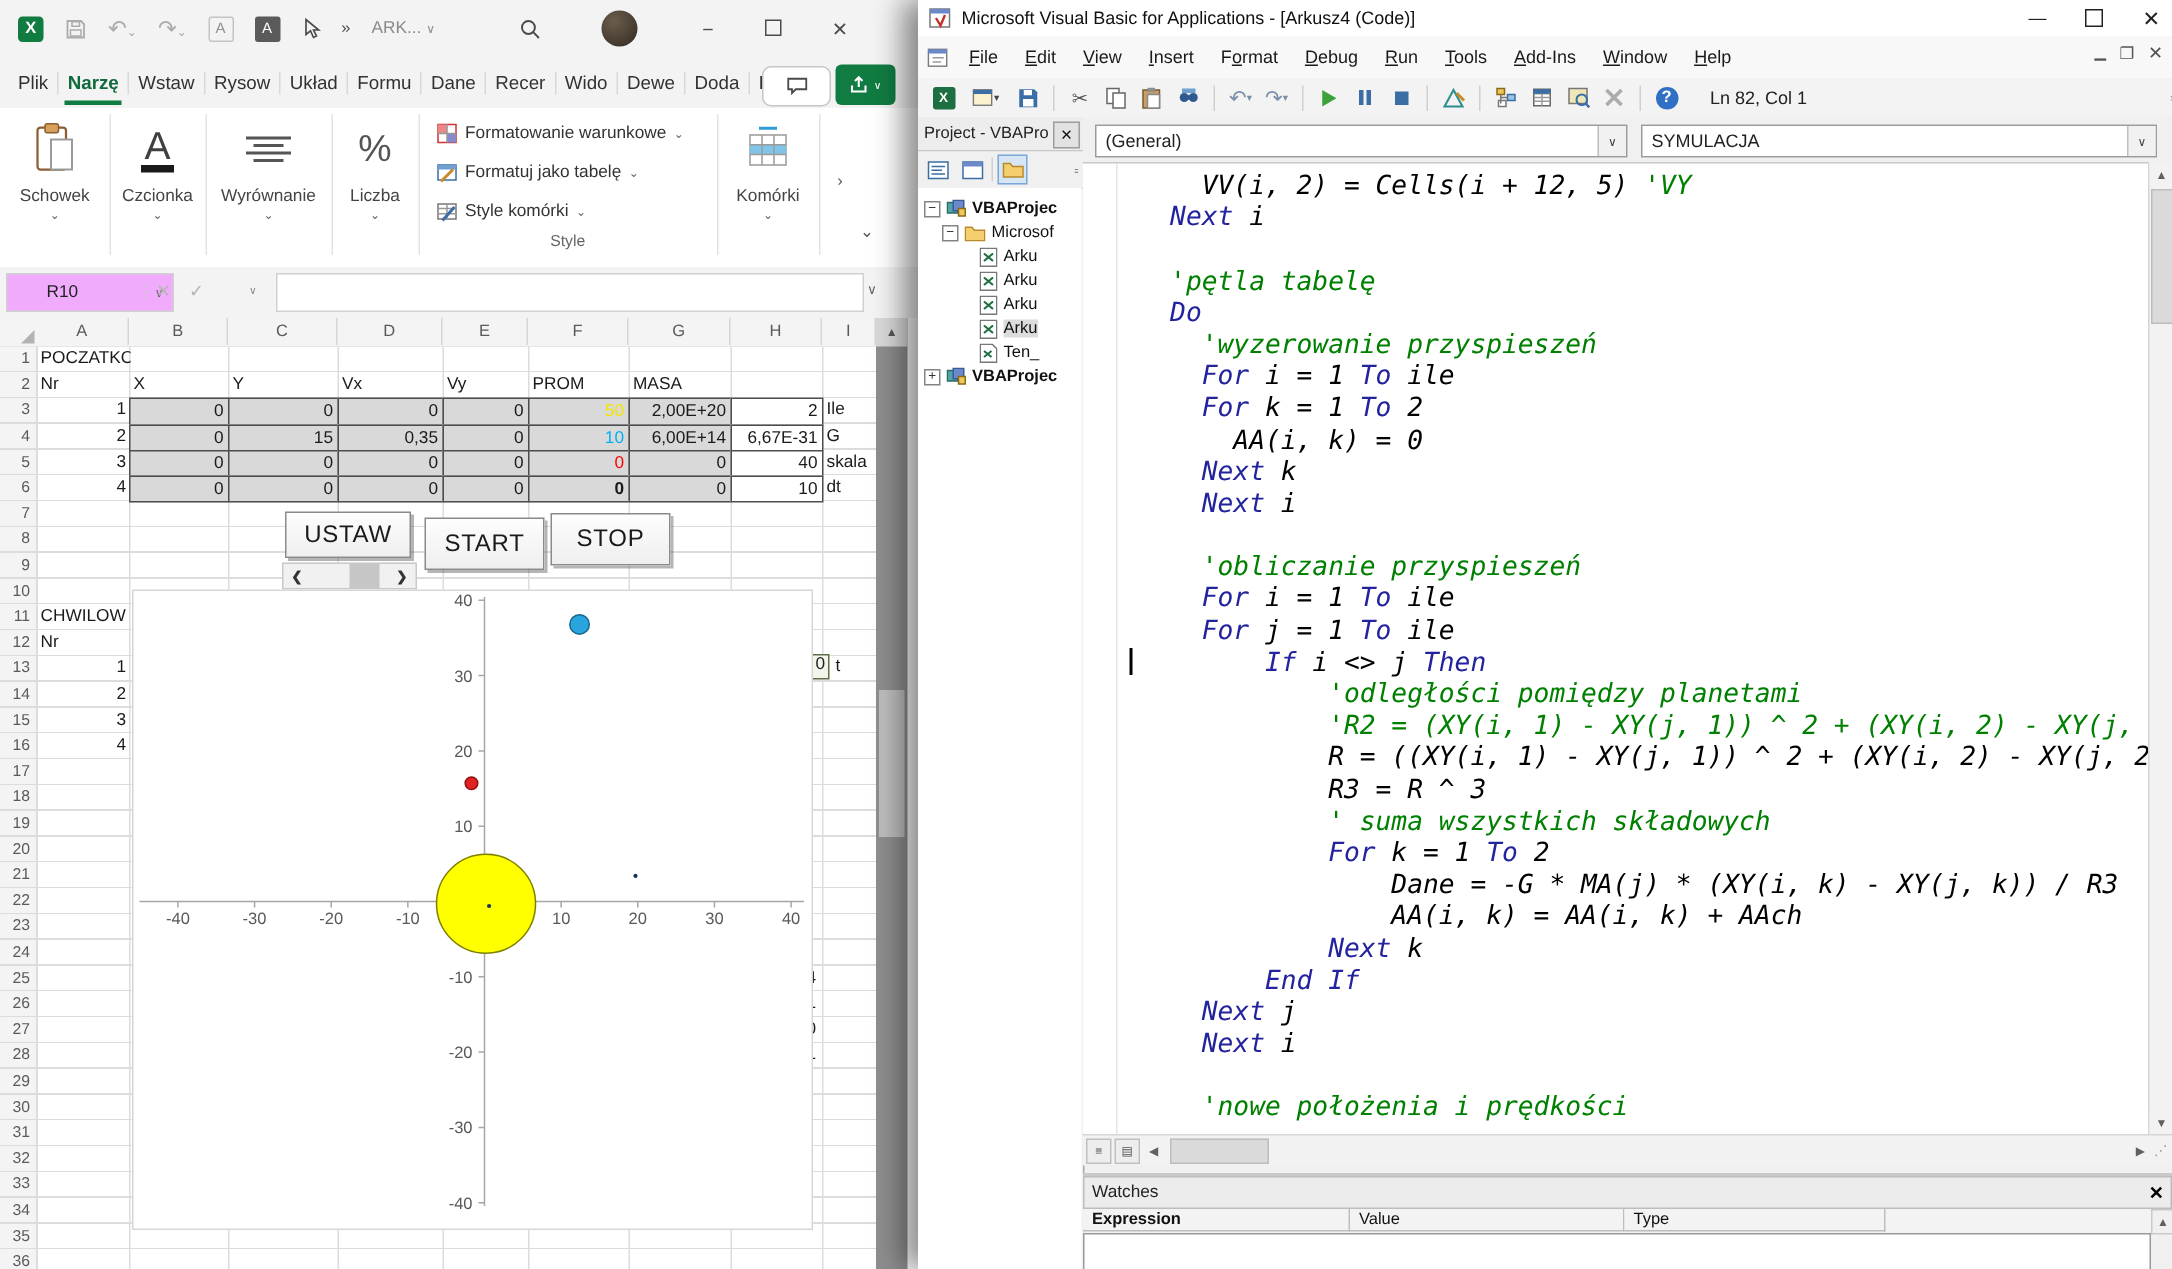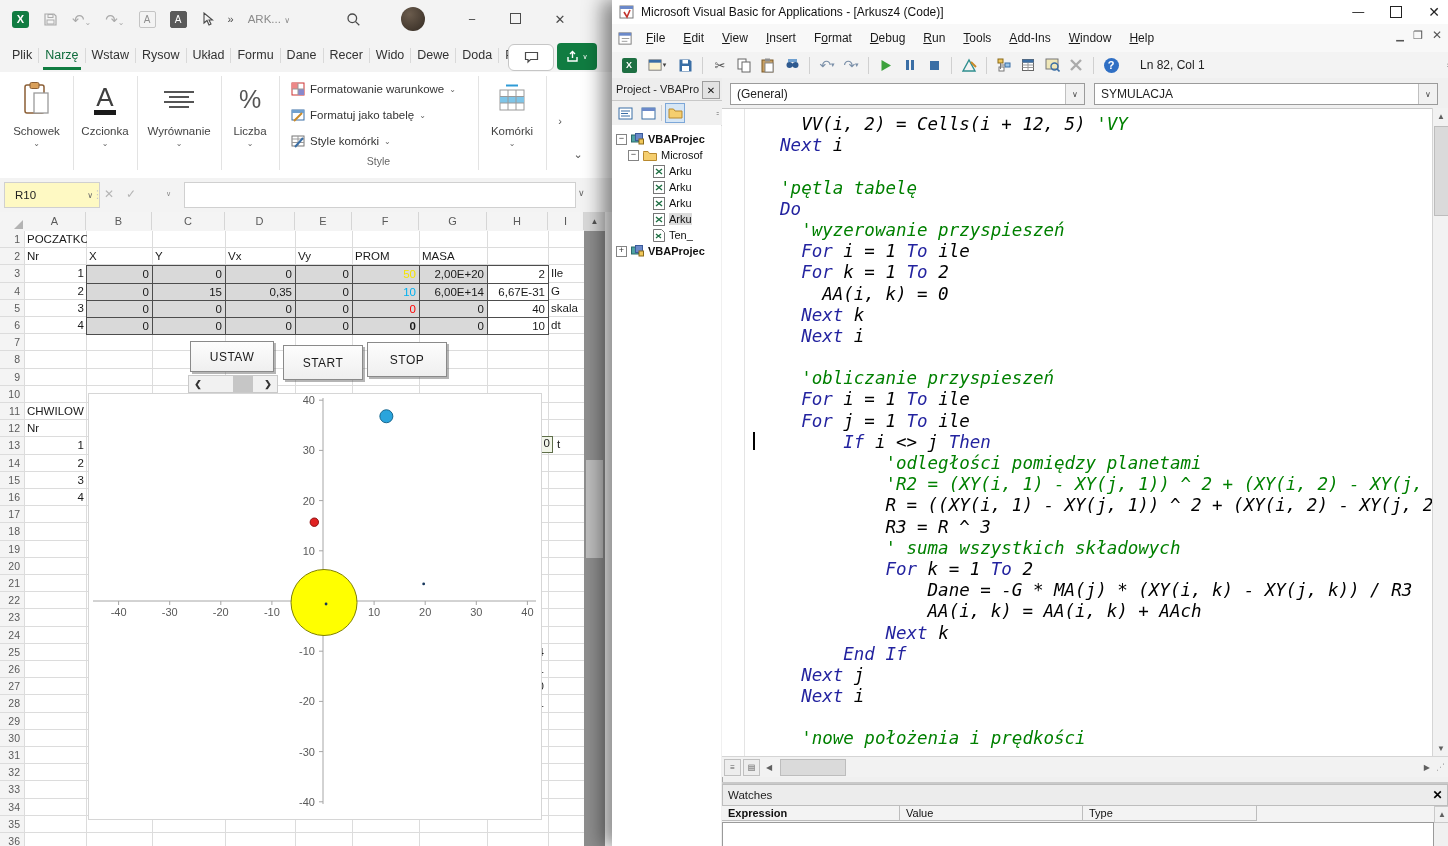--- a/index.html
+++ b/index.html
@@ -19,63 +19,63 @@
   .abox{width:15px;height:15px;border:1px solid #C4C4C4;border-radius:2px;color:#8F8F8F;
         font-size:10px;display:flex;align-items:center;justify-content:center;}
   .abox.dark{background:#5A5A5A;border-color:#5A5A5A;color:#fff;}
   .docname{color:#8A8A8A;font-size:11.5px;}
   .avatar{width:24px;height:24px;border-radius:50%;background:radial-gradient(circle at 35% 30%,#6b5c4d,#332a22);}
   .winbtn{color:#4B4B4B;font-size:13px;width:30px;text-align:center;}
   .maxbox{width:9px;height:9px;border:1px solid #4B4B4B;display:inline-block;}
 
   #xl-tabs{left:0;top:38px;width:612px;height:34px;background:#F3F3F3;display:flex;align-items:center;padding-left:6px;}
   .xtab{font-size:12.5px;color:#323232;padding:0 6px;height:30px;display:flex;align-items:center;position:relative;white-space:nowrap;}
-  .xtab.active{color:#0F6B3C;font-weight:normal;}
+  .xtab.active{color:#0F6B3C;font-weight:bold;}
   .xtab.active::after{content:"";position:absolute;left:4px;right:4px;bottom:0;height:3px;background:#107C41;}
   .xtab-div{width:1px;height:15px;background:#D9D9D9;}
   .cmt-pill{left:508px;top:44px;width:44px;height:25px;border:1px solid #C6C6C6;border-radius:6px;background:#fff;
             display:flex;align-items:center;justify-content:center;}
   .share-pill{left:557px;top:43px;width:40px;height:27px;background:#107C41;border-radius:4px;color:#fff;
             display:flex;align-items:center;justify-content:center;font-size:10px;gap:3px;}
 
   #xl-ribbon{left:0;top:72px;width:612px;height:106px;background:#fff;border-bottom:1px solid #D8D8D8;}
   .rb-group{position:absolute;top:4px;height:94px;border-right:1px solid #E3E3E3;text-align:center;}
   .rb-label{font-size:11.5px;color:#444;margin-top:3px;}
   .rb-car{font-size:8px;color:#666;margin-top:2px;}
   .rb-iconzone{height:46px;display:flex;align-items:center;justify-content:center;}
   .style-row{display:flex;align-items:center;gap:5px;height:26px;padding-left:12px;font-size:11.5px;color:#333;white-space:nowrap;}
   .mini-ic{width:14px;height:14px;flex:0 0 14px;}
   .style-cap{font-size:10.5px;color:#666;margin-top:1px;}
   .bigA{font-size:26px;color:#404040;line-height:1;border-bottom:5px solid #1a1a1a;padding:0 2px;}
   .alines span{display:block;height:2px;background:#555;margin:3px auto;}
   .pct{font-size:25px;color:#555;}
 
   #xl-fbar{left:0;top:178px;width:612px;height:34px;background:#F3F3F3;}
-  .namebox{left:4px;top:4px;width:84px;height:24px;background:#fef9c3;border:1px solid #D0D0D0;display:flex;align-items:center;
-           font-size:11.5px;padding-left:10px;color:#222;}
+  .namebox{left:4px;top:4px;width:84px;height:24px;background:#f0abfc;border:1px solid #D0D0D0;display:flex;align-items:center;
+           font-size:11.5px;padding-left:26px;color:#222;}
   .fx-ic{font-style:italic;font-family:"Liberation Serif",serif;font-weight:bold;color:#3A3A3A;font-size:13px;}
   .finput{left:184px;top:4px;width:390px;height:24px;background:#fff;border:1px solid #D0D0D0;}
 
   #xl-colhead{left:0;top:212px;width:584px;height:19px;background:#F4F4F4;border-bottom:1px solid #C9C9C9;}
   .chcell{position:absolute;top:0;height:18px;font-size:11px;color:#5A5A5A;text-align:center;line-height:18px;border-right:1px solid #D6D6D6;}
   .corner-tri{position:absolute;left:14px;top:8px;width:0;height:0;border-left:9px solid transparent;border-bottom:9px solid #B3B3B3;}
   #xl-sheet{left:0;top:231px;width:584px;height:615px;background:#fff;}
   #hlines{left:0;top:0;width:584px;height:615px;pointer-events:none;
     background:repeating-linear-gradient(to bottom,transparent 0px,transparent 16.2px,#DCDCDC 16.2px,#DCDCDC 17.2px);}
   #rowhead{left:0;top:0;width:24px;height:615px;background:#F4F4F4;border-right:1px solid #C9C9C9;}
   .rnum{position:absolute;left:0;width:20px;font-size:10.5px;color:#5A5A5A;text-align:right;}
   .vline{position:absolute;top:0;width:1px;height:615px;background:#DCDCDC;pointer-events:none;}
   .cell{position:absolute;font-size:11.5px;color:#1a1a1a;padding:0 3px;white-space:nowrap;overflow:hidden;box-sizing:border-box;}
   .cell.g{background:#D9D9D9;border:1px solid #4D4D4D;}
   .cell.b{background:#fff;border:1px solid #4D4D4D;}
   .cell.y{color:#F5E400;} .cell.c{color:#00B0F0;} .cell.r{color:#FF0000;} .cell.w{font-weight:bold;}
   .linked{background:#F2F6EA;border:1px solid #5F6F4A;box-sizing:border-box;font-size:11.5px;text-align:right;padding-right:2px;}
 
   .formbtn{position:absolute;background:linear-gradient(#FDFDFD,#EFEFEF);border:1px solid #8A8A8A;
-           box-shadow:2px 2px 0 rgba(90,90,90,.45);font-size:12px;color:#1a1a1a;letter-spacing:.5px;
+           box-shadow:2px 2px 0 rgba(90,90,90,.45);font-size:16px;color:#1a1a1a;letter-spacing:.5px;
            display:flex;align-items:center;justify-content:center;font-family:"Liberation Sans",sans-serif;}
   #spinner{left:188px;top:375px;width:88px;height:16px;background:#F1F1F1;border:1px solid #C9C9C9;display:flex;align-items:center;}
   .spin-arrow{width:18px;text-align:center;font-size:9px;color:#333;font-weight:bold;}
   .spin-track{flex:1;height:100%;position:relative;}
   .spin-thumb{position:absolute;left:26px;top:0;width:20px;height:100%;background:#C6C6C6;}
 
   #chartbox{left:88px;top:393px;width:452px;height:425px;background:#fff;border:1px solid #D6D6D6;}
 
   #xl-vscroll{left:584px;top:212px;width:21px;height:634px;background:#8E8E8E;}
   .xl-scrollup{position:absolute;left:0;top:0;width:21px;height:19px;background:#D9D9D9;color:#555;font-size:8px;

